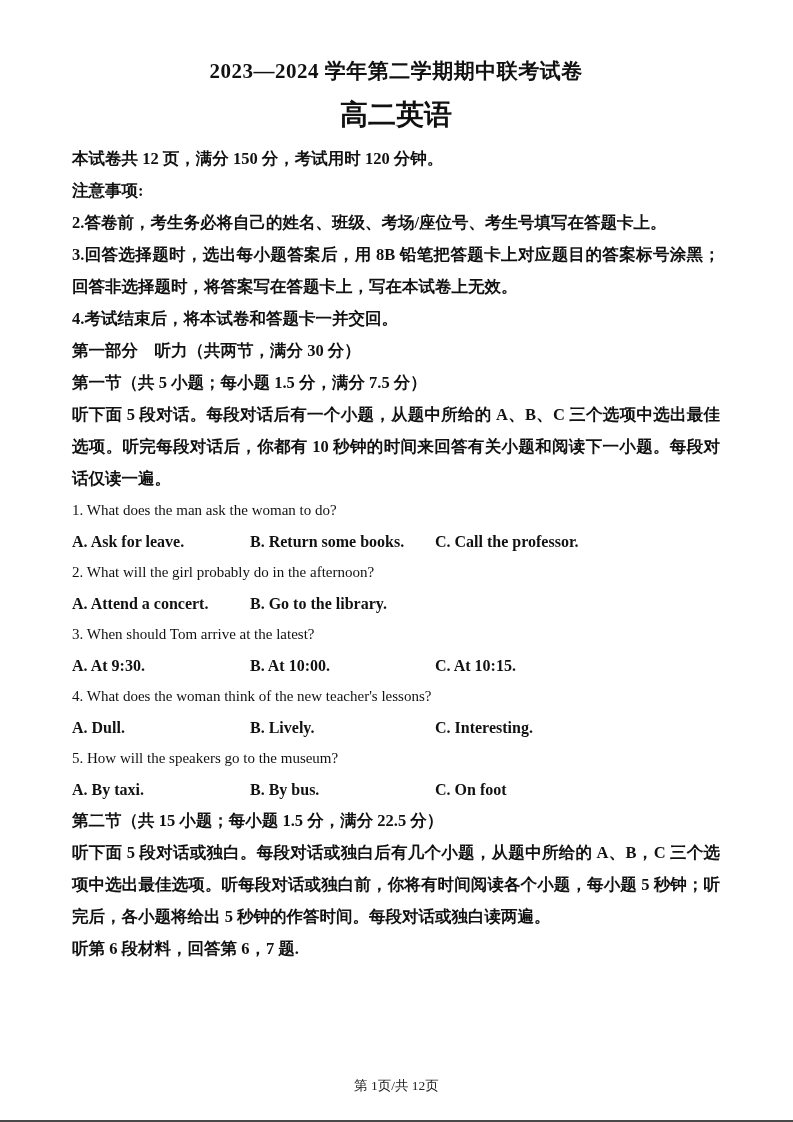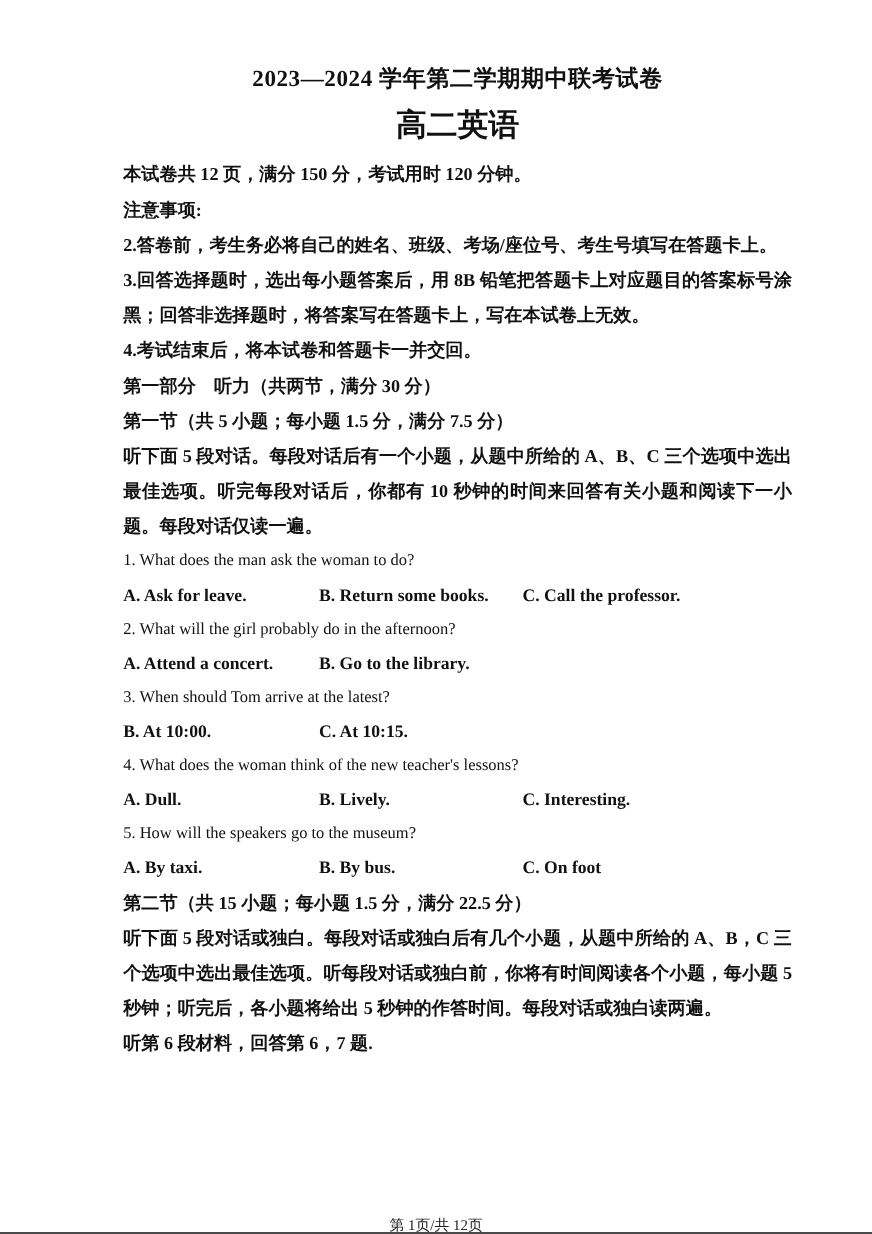--- a/index.html
+++ b/index.html
@@ -13,21 +13,20 @@
     height: 1122px;
     margin: 0 auto;
     background: #ffffff;
     color: #111111;
     font-family: "Liberation Serif", "DejaVu Serif", serif;
     overflow: hidden;
     box-sizing: border-box;
   }
   .content {
     padding: 56px 73px 0 72px;
-    margin-left: 40px;
   }
   p { margin: 0; }
   .title {
     text-align: center;
     font-weight: bold;
     font-size: 21px;
     line-height: 30px;
     letter-spacing: 0.5px;
   }
   .subtitle {
@@ -55,21 +54,21 @@
   }
   .opts {
     display: grid;
     grid-template-columns: 178px 185px 1fr;
     font-size: 16px;
     font-weight: bold;
     line-height: 31px;
   }
   .footer {
     position: absolute;
-    bottom: 0;
+    bottom: 28px;
     left: 0;
     width: 100%;
     text-align: center;
     font-size: 13.5px;
     line-height: 16px;
     color: #222222;
   }
   .bottom-line {
     position: absolute;
     bottom: 0;
@@ -112,20 +111,21 @@
         <p class="en">2. What will the girl probably do in the afternoon?</p>
         <div class="opts">
           <span>A. Attend a concert.</span>
           <span>B. Go to the library.</span>
         </div>
       </div>
 
       <div>
         <p class="en">3. When should Tom arrive at the latest?</p>
         <div class="opts">
+          <span>A. At 9:30.</span>
           <span>B. At 10:00.</span>
           <span>C. At 10:15.</span>
         </div>
       </div>
 
       <div>
         <p class="en">4. What does the woman think of the new teacher's lessons?</p>
         <div class="opts">
           <span>A. Dull.</span>
           <span>B. Lively.</span>

